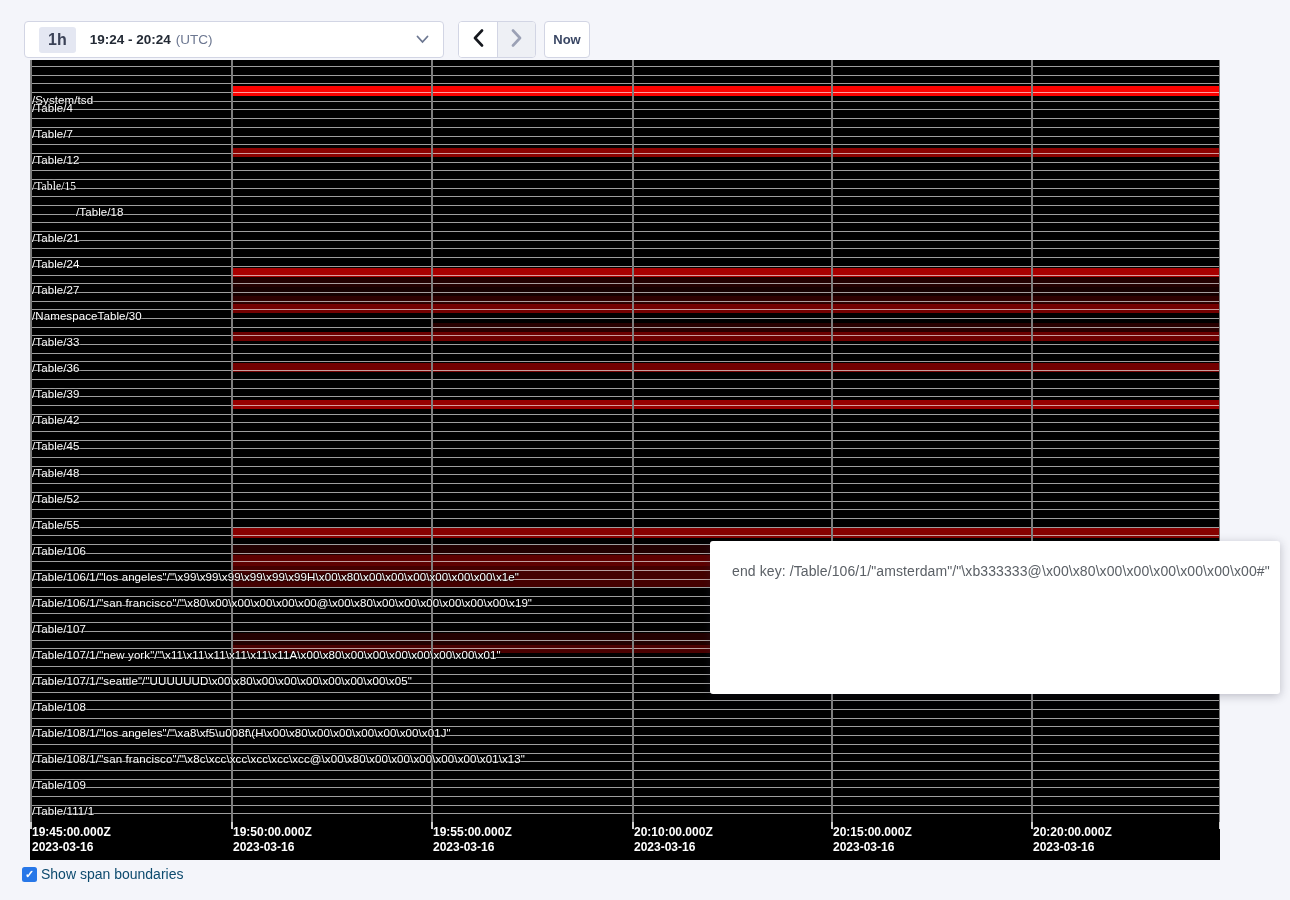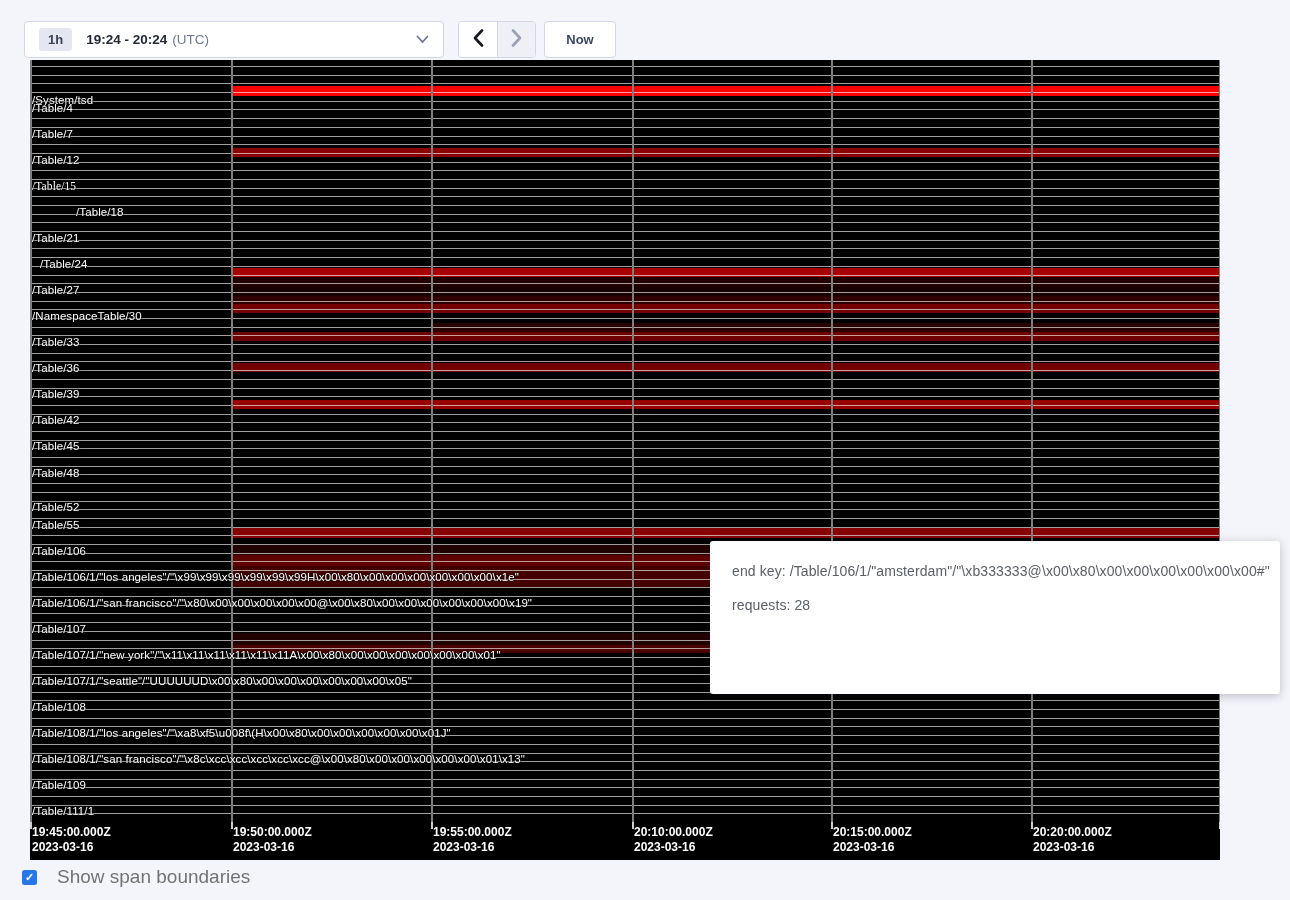--- a/index.html
+++ b/index.html
@@ -12,39 +12,39 @@
   }
 
   
   .toolbar { position:absolute; left:0; top:0; width:1290px; height:60px; }
   .dropdown {
     position:absolute; left:24px; top:21px; width:420px; height:37px;
     background:#ffffff; border:1px solid #d2d5e4; border-radius:4px;
     display:flex; align-items:center; padding:0 14px; cursor:pointer;
   }
   .dd-badge {
-    background:#e4e7f2; color:#3b4257; font-weight:700; font-size:13px;
+    background:#e4e7f2; color:#3b4257; font-weight:700; font-size:16px;
     padding:4px 9px; border-radius:3px; margin-right:14px;
   }
   .dd-range { font-weight:700; font-size:13.5px; color:#232a35; }
   .dd-tz { font-size:13.5px; color:#6c7791; margin-left:5px; }
   .dd-chev { margin-left:auto; display:flex; align-items:center; }
 
   .nav-group {
     position:absolute; left:458px; top:21px; height:37px;
     display:flex; border:1px solid #d2d5e4; border-radius:4px; overflow:hidden;
     background:#fff;
   }
   .nav-btn {
     width:38px; height:100%; display:flex; align-items:center; justify-content:center;
     background:#ffffff; border:none; cursor:pointer;
   }
   .nav-btn + .nav-btn { border-left:1px solid #d2d5e4; background:#eef0f5; cursor:default; }
   .now-btn {
-    position:absolute; left:544px; top:21px; width:72px; height:37px;
+    position:absolute; left:544px; top:21px; width:46px; height:37px;
     background:#ffffff; border:1px solid #d2d5e4; border-radius:4px;
     font-weight:700; font-size:13px; color:#3a4764; cursor:pointer;
     font-family:"Liberation Sans", sans-serif;
     text-align:center;
   }
 
   
   .heatmap {
     position:absolute; left:30px; top:60px; width:1190px; height:800px;
     background:#000; overflow:hidden;
@@ -78,21 +78,21 @@
   
   .footer-check {
     position:absolute; left:22px; top:866px; display:flex; align-items:center;
     cursor:pointer;
   }
   .cbx {
     width:15px; height:15px; background:#2777e8; border-radius:2.5px;
     display:flex; align-items:center; justify-content:center;
     color:#fff; font-size:11px; font-weight:700; line-height:15px;
   }
-  .cbx-label { font-size:19px; color:#737373; margin-left:20px; }
+  .cbx-label { font-size:14px; color:#0c4a6e; margin-left:4px; }
 </style>
 </head>
 <body>
 
 <div class="toolbar">
 
   <div class="dropdown">
     <span class="dd-badge">1h</span>
     <span class="dd-range">19:24 - 20:24</span>
     <span class="dd-tz">(UTC)</span>
@@ -242,30 +242,30 @@
     <div class="hm-tickmark" style="left: 1001px;"></div>
     <div class="hm-vline" style="left: 1189px;"></div>
     <div class="hm-tickmark" style="left: 1189px;"></div>
     <div class="hm-label" style="top: 10px; margin-top: 24px;">/System/tsd</div>
     <div class="hm-label" style="top: 41.57px;">/Table/4</div>
     <div class="hm-label" style="top: 67.64px;">/Table/7</div>
     <div class="hm-label" style="top: 93.71px;">/Table/12</div>
     <div class="hm-label" style="top: 119.78px; font-family: Liberation Serif, serif;">/Table/15</div>
     <div class="hm-label" style="top: 145.85px; margin-left: 44px;">/Table/18</div>
     <div class="hm-label" style="top: 171.92px;">/Table/21</div>
-    <div class="hm-label" style="top: 197.99px; padding-left: 8px;">/Table/24</div>
+    <div class="hm-label" style="top: 197.99px;">/Table/24</div>
     <div class="hm-label" style="top: 224.06px;">/Table/27</div>
     <div class="hm-label" style="top: 250.13px;">/NamespaceTable/30</div>
     <div class="hm-label" style="top: 276.2px;">/Table/33</div>
     <div class="hm-label" style="top: 302.27px;">/Table/36</div>
     <div class="hm-label" style="top: 328.34px;">/Table/39</div>
     <div class="hm-label" style="top: 354.41px;">/Table/42</div>
     <div class="hm-label" style="top: 380.48px;">/Table/45</div>
     <div class="hm-label" style="top: 406.55px;">/Table/48</div>
-    <div class="hm-label" style="top: 432.62px; margin-top: 8px;">/Table/52</div>
+    <div class="hm-label" style="top: 432.62px;">/Table/52</div>
     <div class="hm-label" style="top: 458.69px;">/Table/55</div>
     <div class="hm-label" style="top: 484.76px;">/Table/106</div>
     <div class="hm-label" style="top: 510.83px;">/Table/106/1/"los angeles"/"\x99\x99\x99\x99\x99\x99H\x00\x80\x00\x00\x00\x00\x00\x00\x1e"</div>
     <div class="hm-label" style="top: 536.9px;">/Table/106/1/"san francisco"/"\x80\x00\x00\x00\x00\x00@\x00\x80\x00\x00\x00\x00\x00\x00\x19"</div>
     <div class="hm-label" style="top: 562.97px;">/Table/107</div>
     <div class="hm-label" style="top: 589.04px;">/Table/107/1/"new york"/"\x11\x11\x11\x11\x11\x11A\x00\x80\x00\x00\x00\x00\x00\x00\x01"</div>
     <div class="hm-label" style="top: 615.11px;">/Table/107/1/"seattle"/"UUUUUUD\x00\x80\x00\x00\x00\x00\x00\x00\x05"</div>
     <div class="hm-label" style="top: 641.18px;">/Table/108</div>
     <div class="hm-label" style="top: 667.25px;">/Table/108/1/"los angeles"/"\xa8\xf5\u008f\(H\x00\x80\x00\x00\x00\x00\x00\x01J"</div>
     <div class="hm-label" style="top: 693.32px;">/Table/108/1/"san francisco"/"\x8c\xcc\xcc\xcc\xcc\xcc@\x00\x80\x00\x00\x00\x00\x00\x01\x13"</div>
@@ -292,19 +292,18 @@
       <div>2023-03-16</div>
     </div>
     <div class="hm-xtick" style="left: 1003px;">
       <div>20:20:00.000Z</div>
       <div>2023-03-16</div>
     </div>
   </div>
 
 <div class="hm-tooltip">
   <div class="tt-line">end key: /Table/106/1/"amsterdam"/"\xb333333@\x00\x80\x00\x00\x00\x00\x00\x00#"</div>
-  <div class="tt-line">requests: 28</div>
 </div>
 
 <label class="footer-check">
   <span class="cbx">✓</span>
   <span class="cbx-label">Show span boundaries</span>
 </label>
 
 </body></html>

